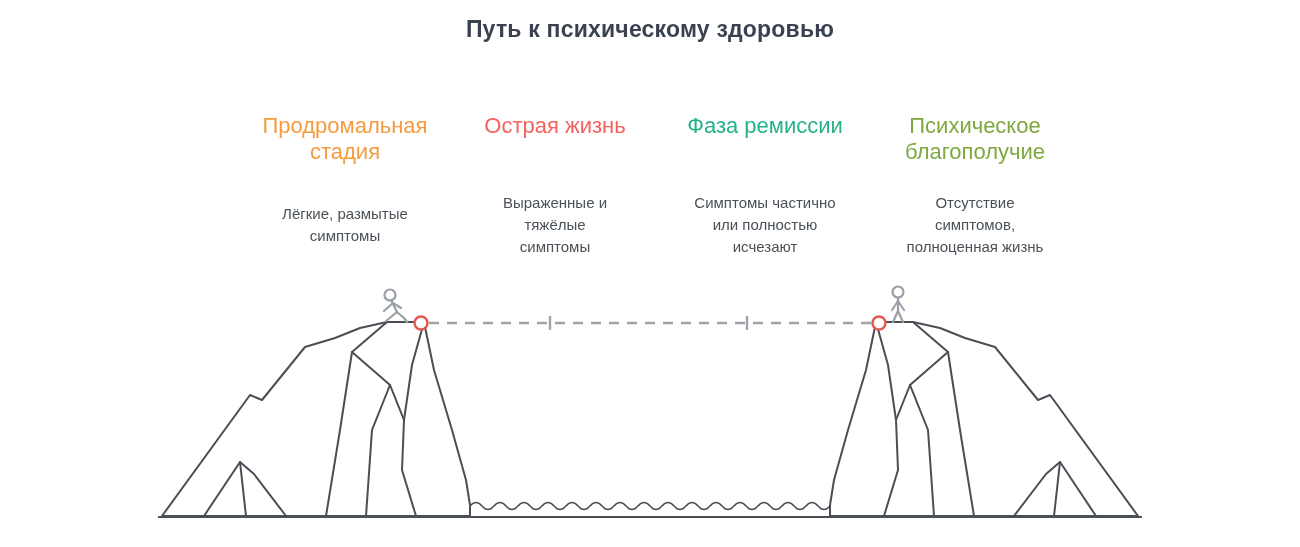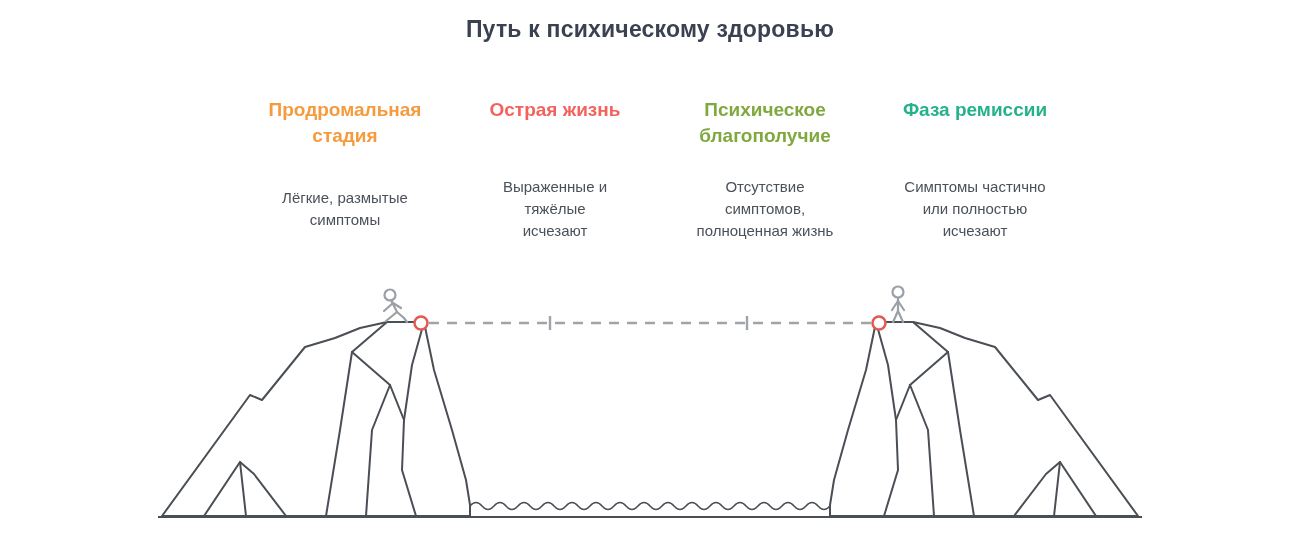--- a/index.html
+++ b/index.html
@@ -18,23 +18,24 @@
     letter-spacing:.2px;
     margin:0;
   }
   .stages{
     position:absolute;top:97px;left:240px;width:840px;
     display:flex;flex-direction:row;
   }
   .stage{width:210px;text-align:center;}
   .stage-label{
     height:70px;
-    font-size:19px;font-weight:700;
+    font-size:22px;font-weight:400;
     line-height:26px;
     white-space:pre-line;
+    margin-top:16px;
   }
   .stage-desc-wrap{
     height:84px;
     display:flex;align-items:center;justify-content:center;
   }
   .stage-desc{
     font-size:15px;color:#4a5158;
     line-height:22px;
     white-space:pre-line;
     max-width:195px;
@@ -58,38 +59,38 @@
       <div class="stage-desc-wrap">
         <div class="stage-desc">Лёгкие, размытые
 симптомы</div>
       </div>
     </div>
     <div class="stage">
       <div class="stage-label" style="color: rgb(244, 98, 93);">Острая жизнь</div>
       <div class="stage-desc-wrap">
         <div class="stage-desc">Выраженные и
 тяжёлые
+симптомы</div>
+      </div>
+    </div>
+    <div class="stage">
+      <div class="stage-label" style="color: rgb(37, 177, 137);">Фаза ремиссии</div>
+      <div class="stage-desc-wrap">
+        <div class="stage-desc">Симптомы частично
+или полностью
 исчезают</div>
       </div>
     </div>
     <div class="stage">
       <div class="stage-label" style="color: rgb(127, 168, 63);">Психическое
 благополучие</div>
       <div class="stage-desc-wrap">
         <div class="stage-desc">Отсутствие
 симптомов,
 полноценная жизнь</div>
-      </div>
-    </div>
-    <div class="stage">
-      <div class="stage-label" style="color: rgb(37, 177, 137);">Фаза ремиссии</div>
-      <div class="stage-desc-wrap">
-        <div class="stage-desc">Симптомы частично
-или полностью
-исчезают</div>
       </div>
     </div>
   </div>
 
   <svg class="scene" viewBox="0 280 1300 267">
 
     <path d="M158 517 H 1142" fill="none" stroke-width="1.8" stroke="#4a4f55"></path>
 
     <path d="M470 506 q6 -7 12 0 t12 0 t12 0 t12 0 t12 0 t12 0 t12 0 t12 0 t12 0 t12 0 t12 0 t12 0 t12 0 t12 0 t12 0 t12 0 t12 0 t12 0 t12 0 t12 0 t12 0 t12 0 t12 0 t12 0 t12 0 t12 0 t12 0 t12 0 t12 0 t12 0" fill="none" stroke-width="1.5" stroke="#4a4f55"></path>
 

